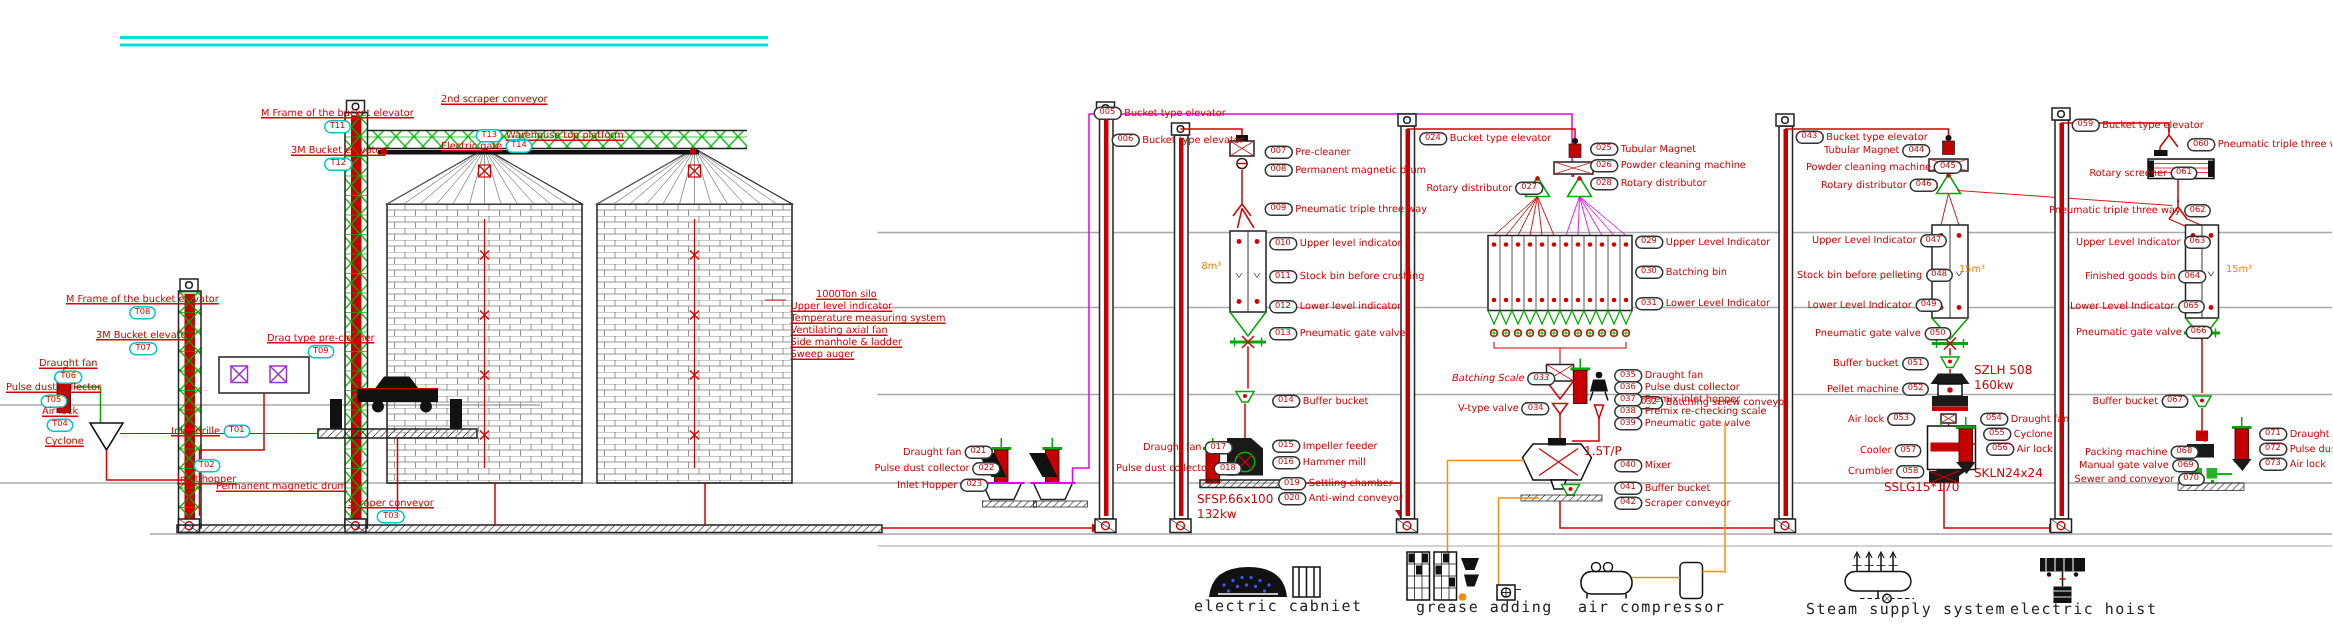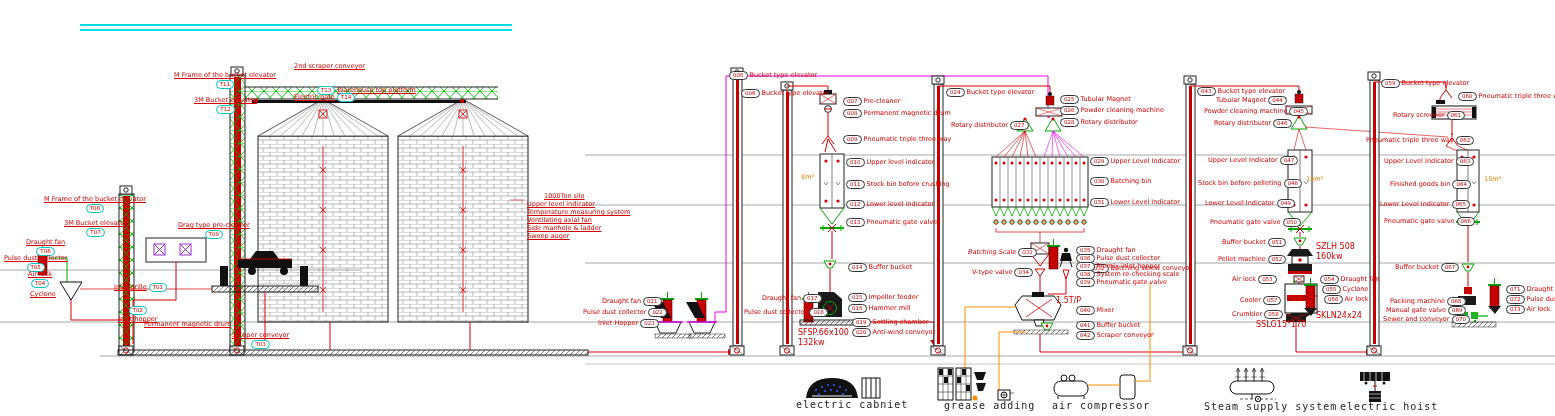--- a/index.html
+++ b/index.html
@@ -729,21 +729,21 @@
       <div class="lbl" style="left: 1076px; top: 254px;">
         <span class="bdg">036</span>
         <span class="t">Pulse dust collector</span>
       </div>
       <div class="lbl" style="left: 1076px; top: 262px;">
         <span class="bdg">037</span>
         <span class="t">Premix inlet hopper</span>
       </div>
       <div class="lbl" style="left: 1076px; top: 270px;">
         <span class="bdg">038</span>
-        <span class="t">System re-checking scale</span>
+        <span class="t">Premix re-checking scale</span>
       </div>
       <div class="lbl" style="left: 1076px; top: 278px;">
         <span class="bdg">039</span>
         <span class="t">Pneumatic gate valve</span>
       </div>
       <div class="lbl model" style="left: 1056px; top: 297px;">
         <span class="t">1.5T/P</span>
       </div>
       <div class="lbl" style="left: 1076px; top: 306px;">
         <span class="bdg">040</span>

